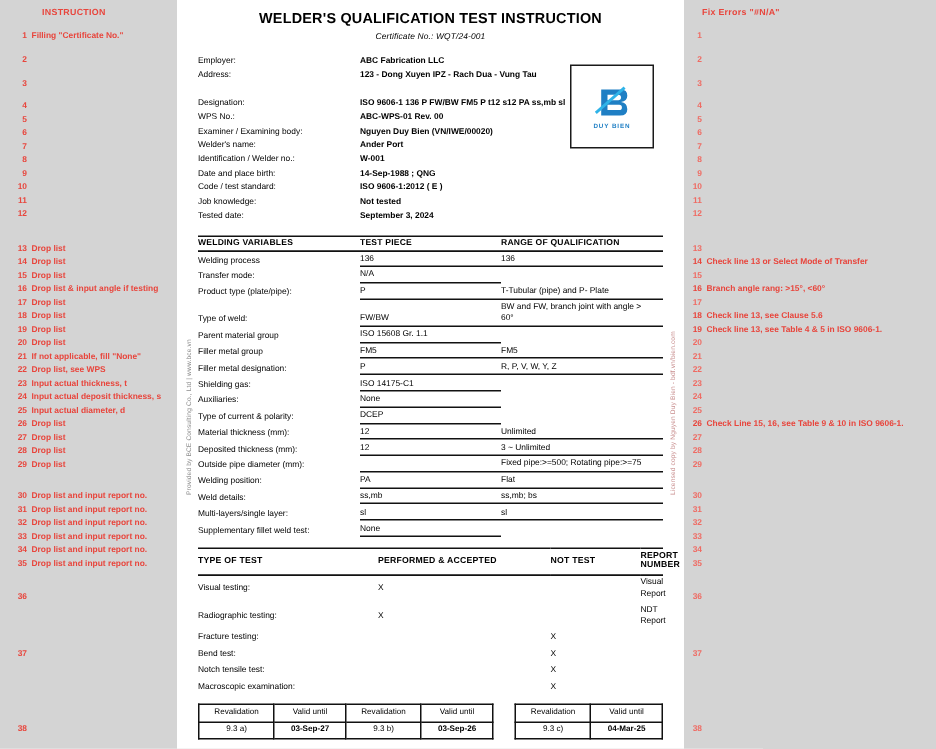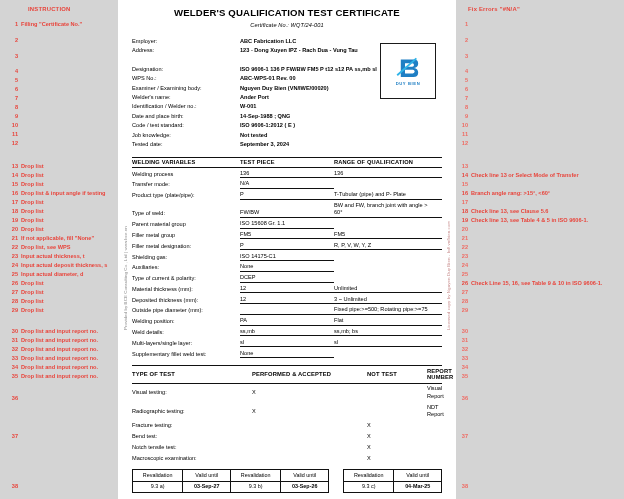--- a/index.html
+++ b/index.html
@@ -286,21 +286,21 @@
 
   <div class="doc">
 
     <div class="wm wm-left">
       <span>Provided by BCE Consulting Co., Ltd | www.bce.vn</span>
     </div>
     <div class="wm wm-right">
       <span>Licensed copy by Nguyen Duy Bien - bdf.vn/bien.com</span>
     </div>
 
-    <div class="doc-title">WELDER'S QUALIFICATION TEST CERTIFICATE</div>
+    <div class="doc-title">WELDER'S QUALIFICATION TEST INSTRUCTION</div>
     <div class="doc-sub">Certificate No.: WQT/24-001</div>
 
     <div class="hdr-block">
       <div id="hdr1">
           <div class="hdr-row">
             <div class="hdr-label">Employer:</div>
             <div class="hdr-val">ABC Fabrication LLC</div>
           </div>
           <div class="hdr-row">
             <div class="hdr-label">Address:</div>

